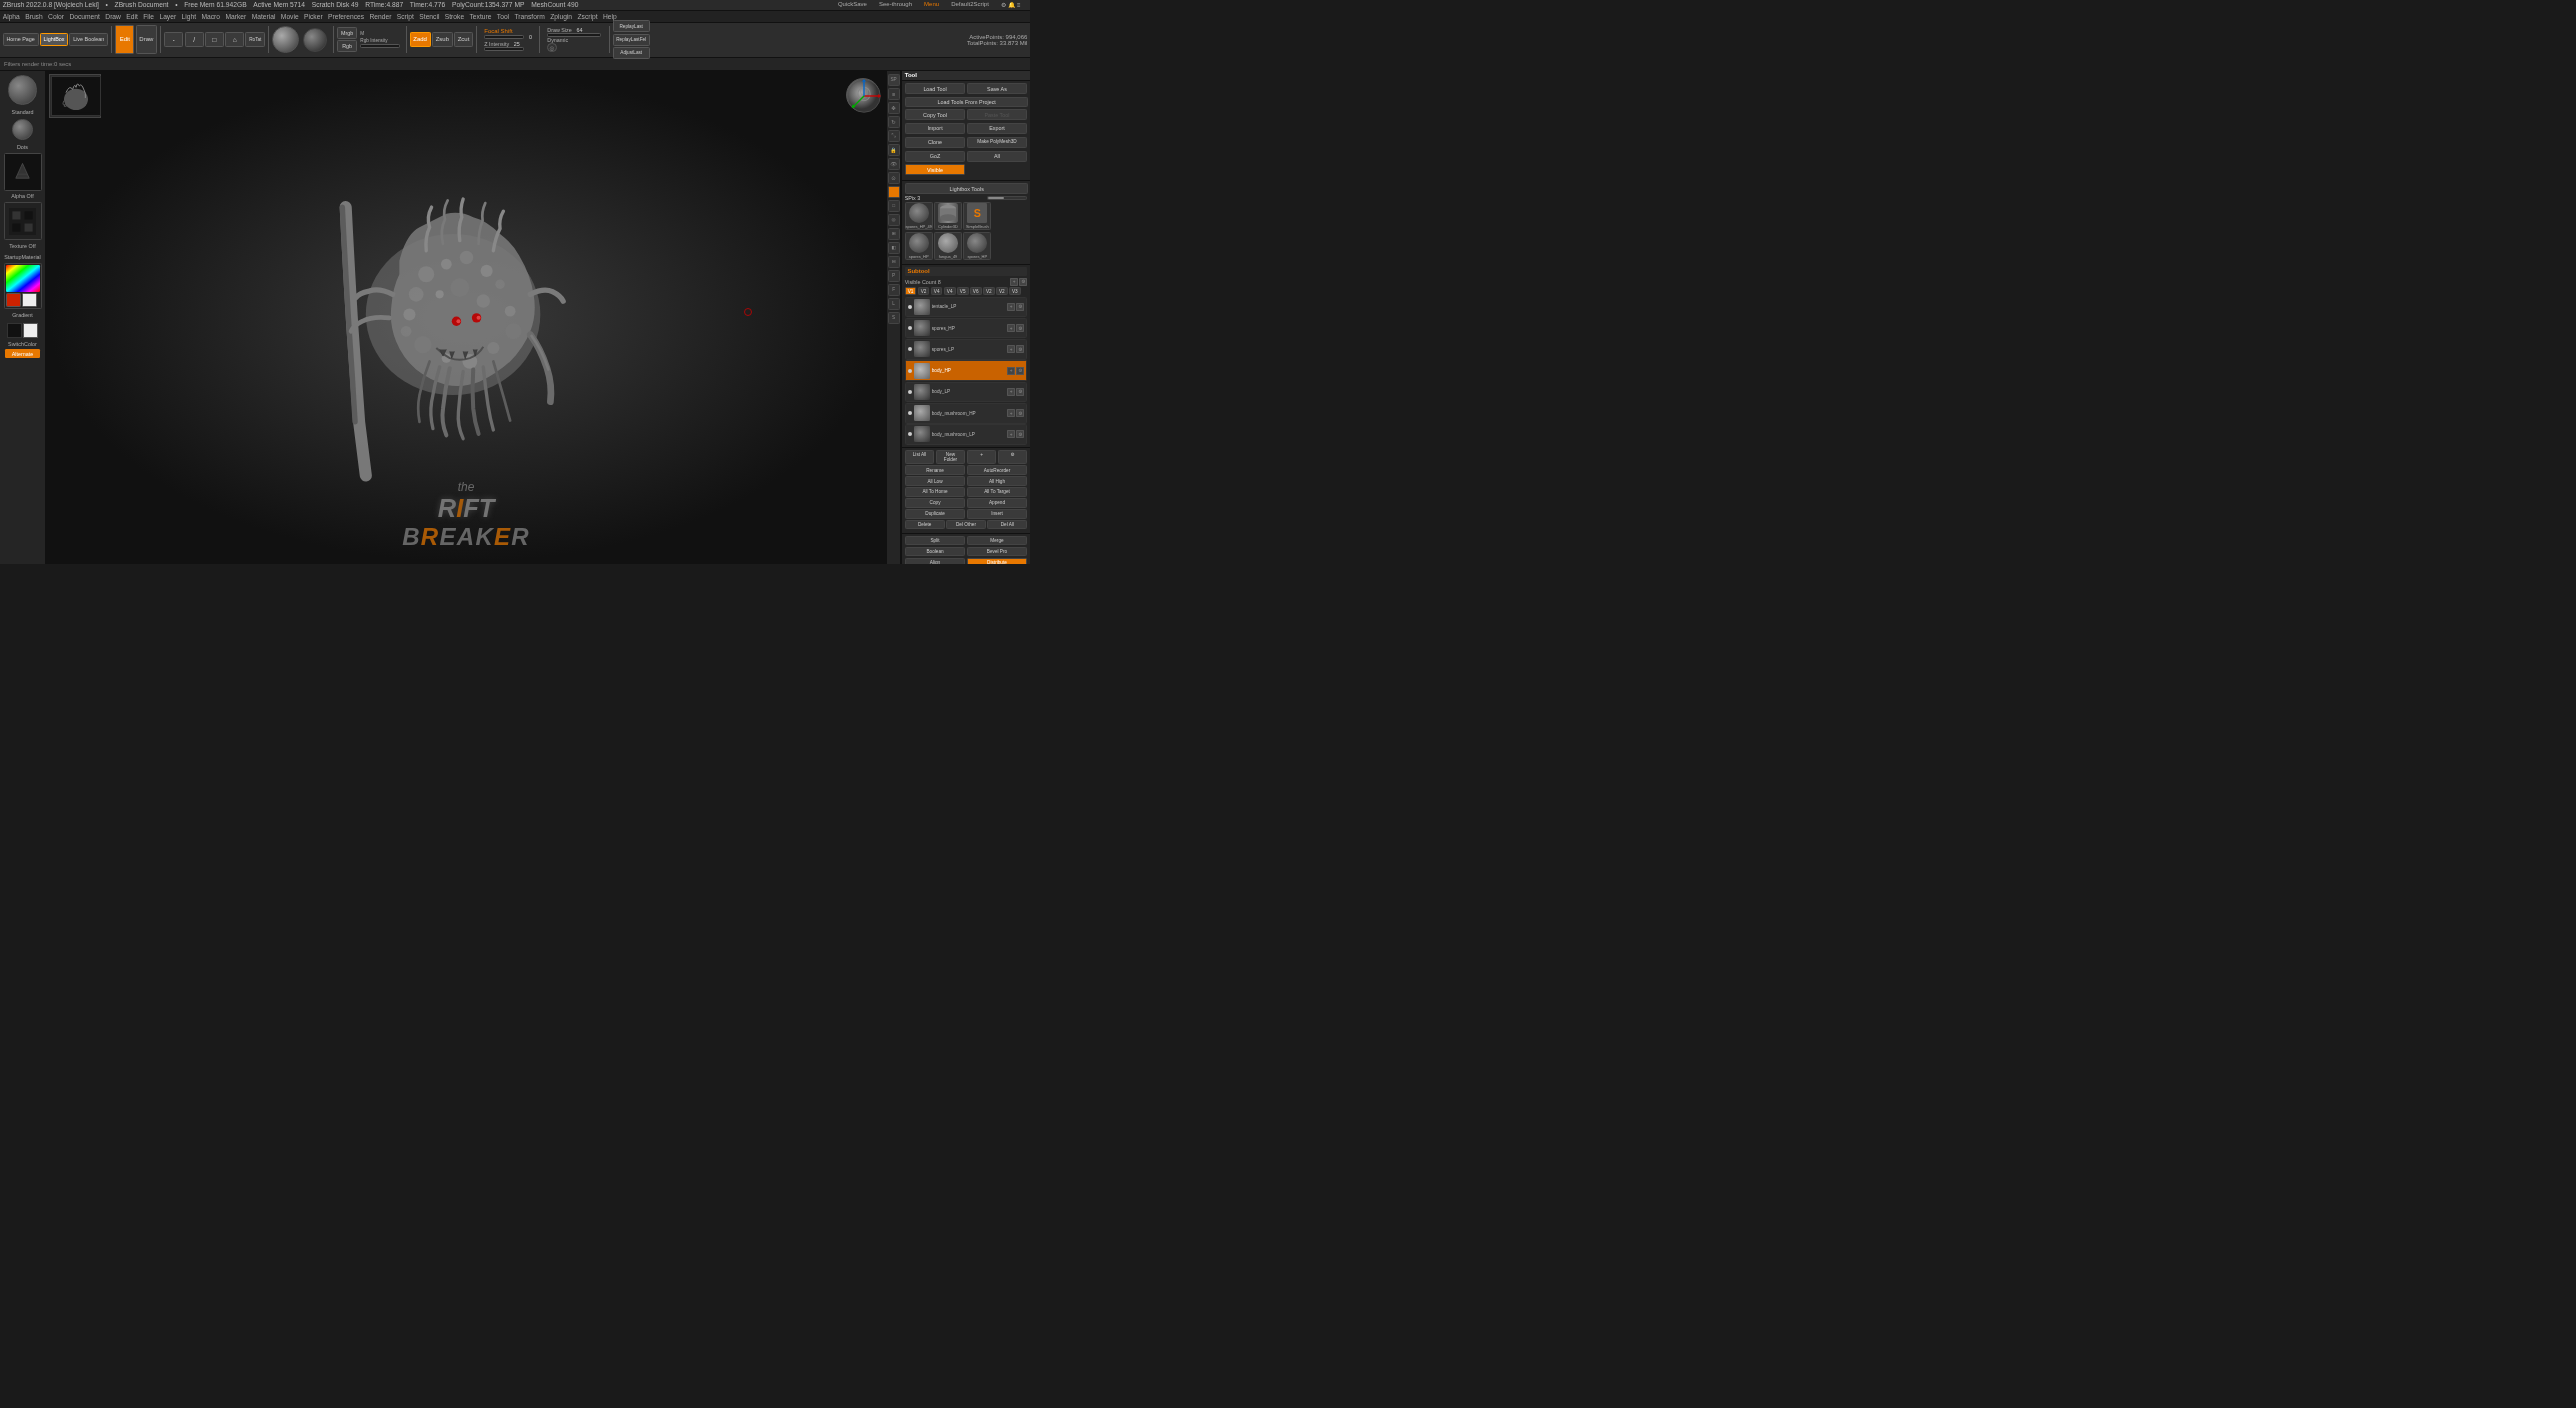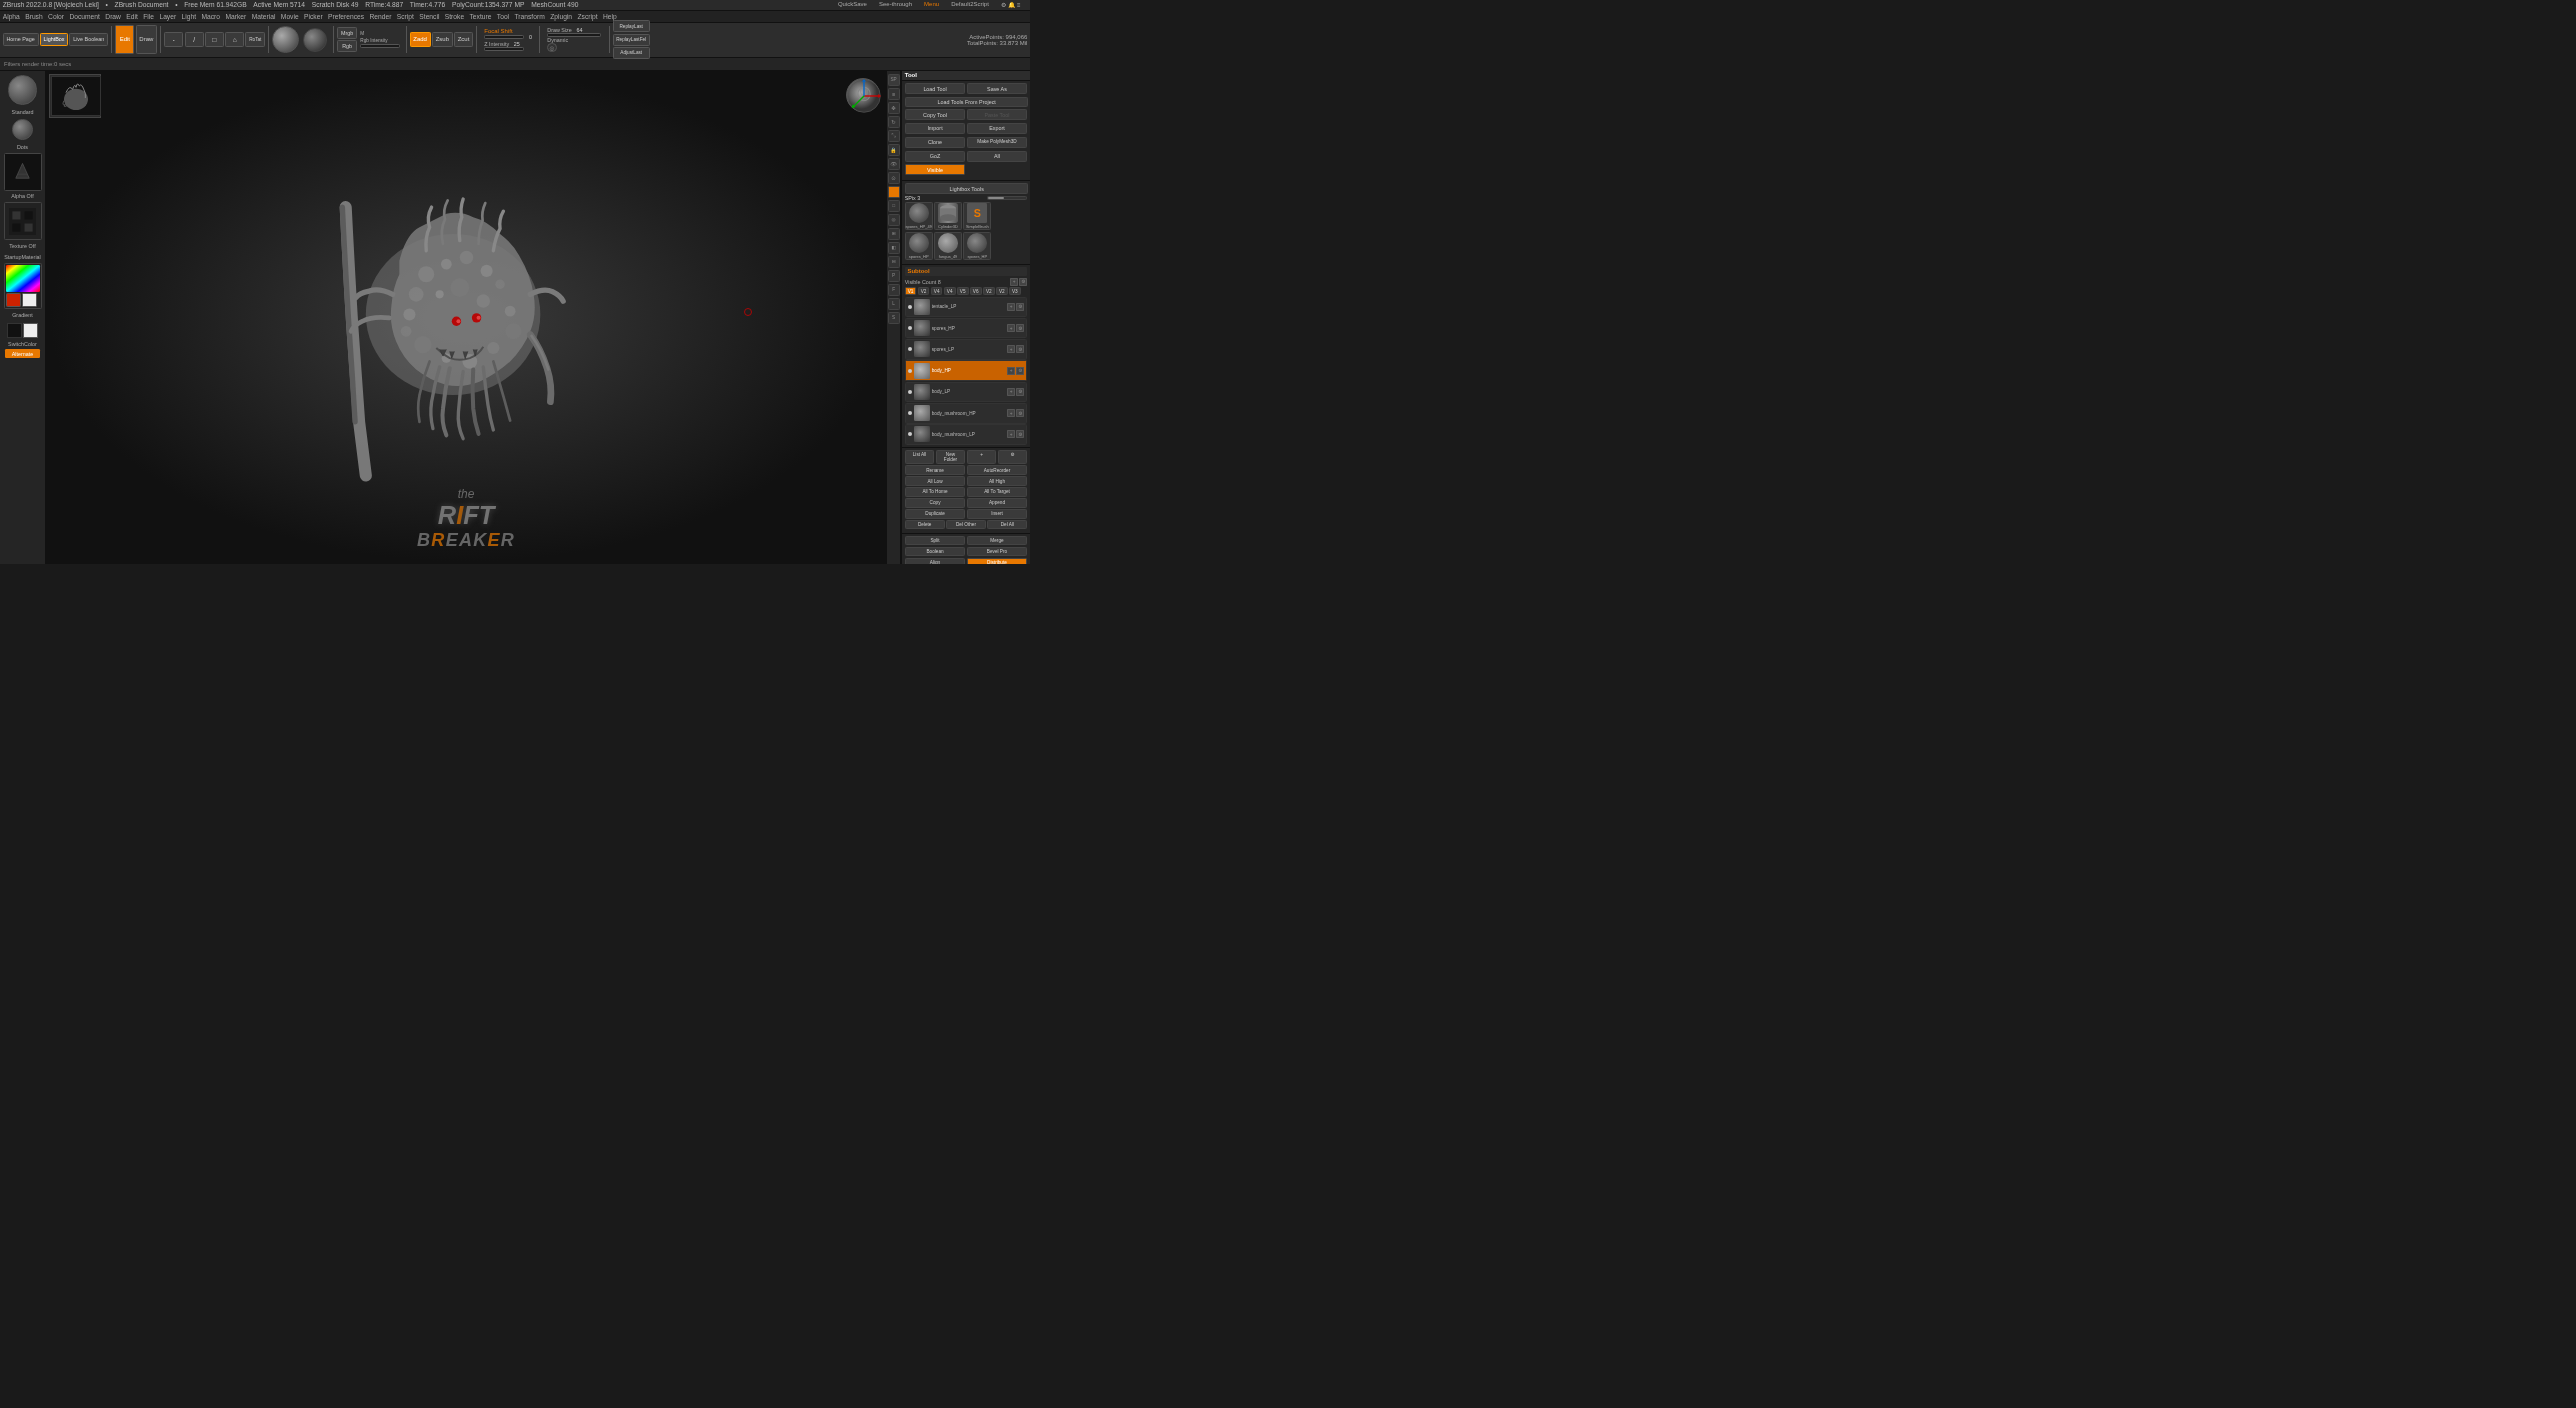--- a/index.html
+++ b/index.html
@@ -822,21 +822,21 @@
           <polygon points="8,37 7,43 13,41" fill="#00aa00"></polygon>
         </svg>
       </div>
     </div>
 
     <div id="watermark">
       <div style="font-size:12px;color:#888;font-style:italic;">the</div>
       <div style="display:flex;align-items:center;justify-content:center;gap:0;">
         <span style="font-size:25.5px;font-weight:900;font-style:italic;color:#999;text-shadow:0 0 6.7px #555;">R<span style="color:#e87800;">I</span>FT</span>
       </div>
-      <div style="font-size:18px;font-weight:900;font-style:italic;color:#888;letter-spacing:1.3px;">B<span style="color:#e87800;">R</span>EAK<span style="color:#e87800;">E</span>R</div>
+      <div style="font-size:24px;font-weight:900;font-style:italic;color:#888;letter-spacing:1.3px;">B<span style="color:#e87800;">R</span>EAK<span style="color:#e87800;">E</span>R</div>
     </div>
 
     <div style="position:absolute; right:134px; top:48%; width:8px;height:8px;border-radius:50%;border:1.3px solid #cc0000;opacity:0.8;"></div>
   </div>
 
   <div id="right-icons-bar">
     <div class="side-icon-btn" style="font-size:4.7px;background:#3a3a3a;">SP</div>
     <div class="side-icon-btn">≡</div>
     <div class="side-icon-btn">✥</div>
     <div class="side-icon-btn">↻</div>

